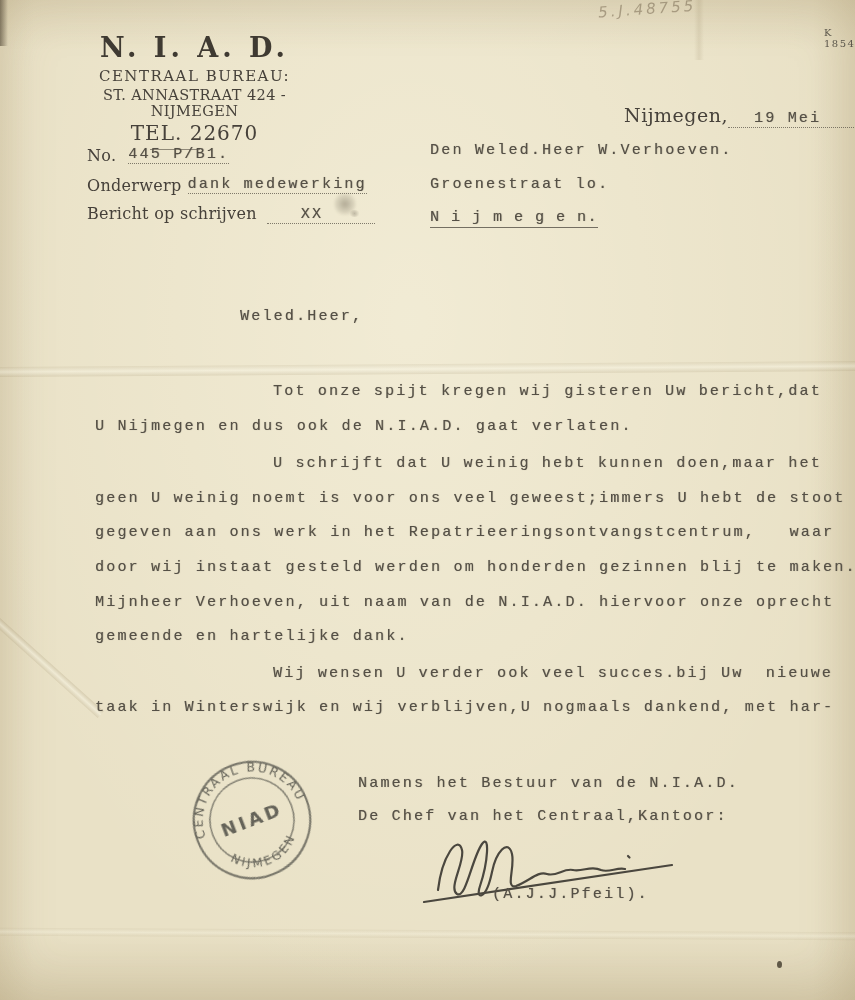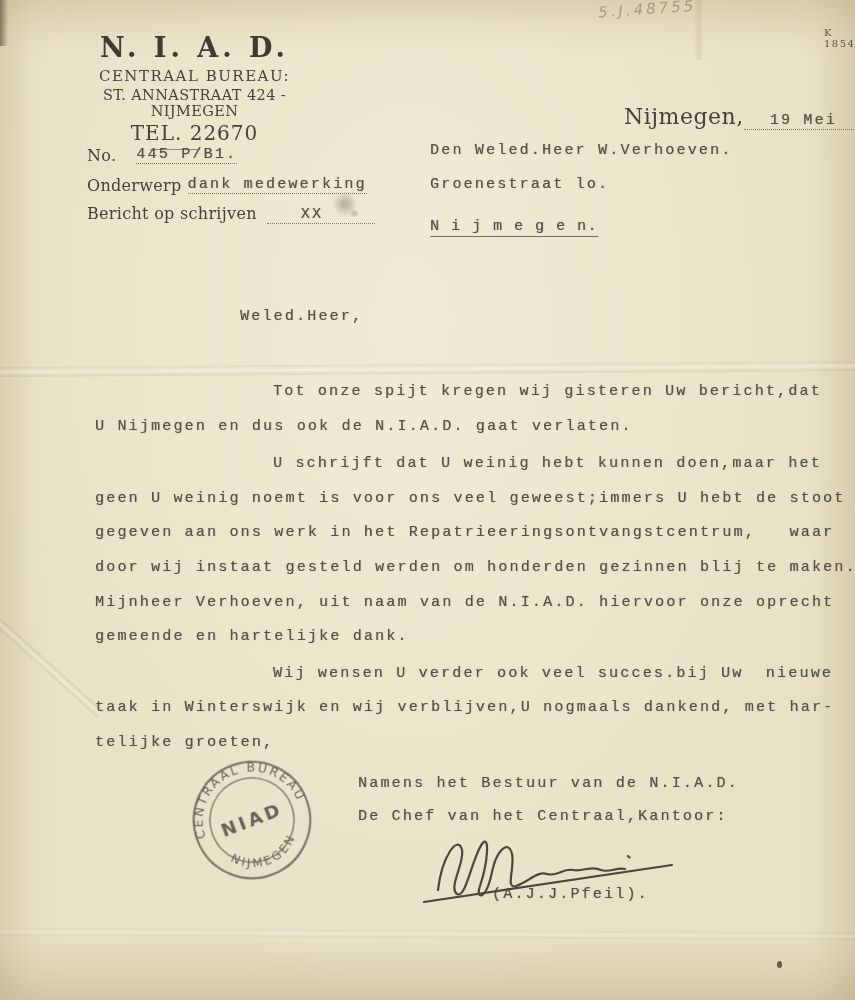--- a/index.html
+++ b/index.html
@@ -30,21 +30,21 @@
   #lh-addr{font-size:14.5px;letter-spacing:0.4px;margin-top:2px;}
   #lh-tel{font-size:20px;letter-spacing:1px;margin-top:2px;}
   #lh-rule{width:50px;height:1px;background:#5d574b;margin:4px auto 0;opacity:0.65;}
   
   #pencil-number{left:598px;top:0px;transform:rotate(-4deg);
     font-family:"DejaVu Sans",sans-serif;font-style:italic;
     font-size:15px;letter-spacing:3px;color:rgba(122,108,84,0.55);}
   #print-code{left:785px;top:27px;font-size:10px;letter-spacing:1.5px;color:#5a554a;}
   
   #dateline{left:585px;top:104px;display:flex;align-items:baseline;}
-  #dateline .place{font-size:22px;letter-spacing:0.5px;}
+  #dateline .place{font-size:19px;letter-spacing:0.5px;}
   #date-dots{display:inline-block;width:128px;border-bottom:1.5px dotted rgba(90,84,72,0.75);
     padding-left:26px;box-sizing:border-box;}
   #year-printed{font-size:12px;margin-left:3px;}
   #year-typed{font-size:16px;}
   
   .ref-row{position:absolute;left:48px;display:flex;align-items:flex-start;}
   .ref-label{font-size:16px;letter-spacing:0.3px;}
   .dotted-under{border-bottom:1.5px dotted rgba(90,84,72,0.75);}
   
   .recip-line{position:absolute;left:430px;}
@@ -108,54 +108,53 @@
 
   <div class="abs" id="dateline">
     <span class="print place">Nijmegen,</span>
     <span id="date-dots"><span class="typed">19 Mei</span></span>
     <span class="print" id="year-printed">194</span>
     <span class="typed" id="year-typed">5</span>
   </div>
 
   <div class="ref-row" style="top:146px;">
     <span class="print ref-label">No.</span>
-    <span class="typed dotted-under" style="margin-left:20px;">445 P/B1.</span>
+    <span class="typed dotted-under" style="margin-left:12px;">445 P/B1.</span>
   </div>
   <div class="ref-row" style="top:176px;">
     <span class="print ref-label">Onderwerp</span>
     <span class="typed dotted-under" style="margin-left:6px;">dank medewerking</span>
   </div>
   <div class="ref-row" style="top:204px;">
     <span class="print ref-label">Bericht op schrijven</span>
     <span class="dotted-under" style="margin-left:10px;display:inline-block;width:108px;padding-left:34px;box-sizing:border-box;"><span class="typed">XX</span></span>
   </div>
 
   <div class="recip-line typed" style="top:142px;text-align:center;">Den Weled.Heer W.Verhoeven.</div>
   <div class="recip-line typed" style="top:176px;">Groenestraat lo.</div>
-  <div class="recip-line typed spaced-underline" style="top:209px;margin-top:9px;">N i j m e g e n.</div>
+  <div class="recip-line typed spaced-underline" style="top:209px;">N i j m e g e n.</div>
 
   <div class="abs typed" style="left:240px;top:308px;">Weled.Heer,</div>
 
   <div class="abs" id="letter-body">
     <div>
       <div class="typed indent">Tot onze spijt kregen wij gisteren Uw bericht,dat</div>
       <div class="typed">U Nijmegen en dus ook de N.I.A.D. gaat verlaten.</div>
     </div>
     <div class="para2">
       <div class="typed indent">U schrijft dat U weinig hebt kunnen doen,maar het</div>
       <div class="typed">geen U weinig noemt is voor ons veel geweest;immers U hebt de stoot</div>
       <div class="typed">gegeven aan ons werk in het Repatrieeringsontvangstcentrum,   waar</div>
       <div class="typed">door wij instaat gesteld werden om honderden gezinnen blij te maken.</div>
       <div class="typed">Mijnheer Verhoeven, uit naam van de N.I.A.D. hiervoor onze oprecht</div>
       <div class="typed">gemeende en hartelijke dank.</div>
     </div>
     <div class="para3">
       <div class="typed indent">Wij wensen U verder ook veel succes.bij Uw  nieuwe</div>
       <div class="typed">taak in Winterswijk en wij verblijven,U nogmaals dankend, met har-</div>
-      <div class="typed">telijke groeten,</div>
     </div>
   </div>
 
   <div class="close-line typed" style="top:775px;">Namens het Bestuur van de N.I.A.D.</div>
   <div class="close-line typed" style="top:808px;">De Chef van het Centraal,Kantoor:</div>
 
   <svg class="abs" id="stamp" viewBox="0 0 130 130">
     <circle cx="65" cy="65" r="54" fill="none" stroke="#45453f" stroke-width="2" opacity="0.85"></circle>
     <circle cx="65" cy="65" r="39" fill="none" stroke="#45453f" stroke-width="1.4" opacity="0.8"></circle>
     <defs>

